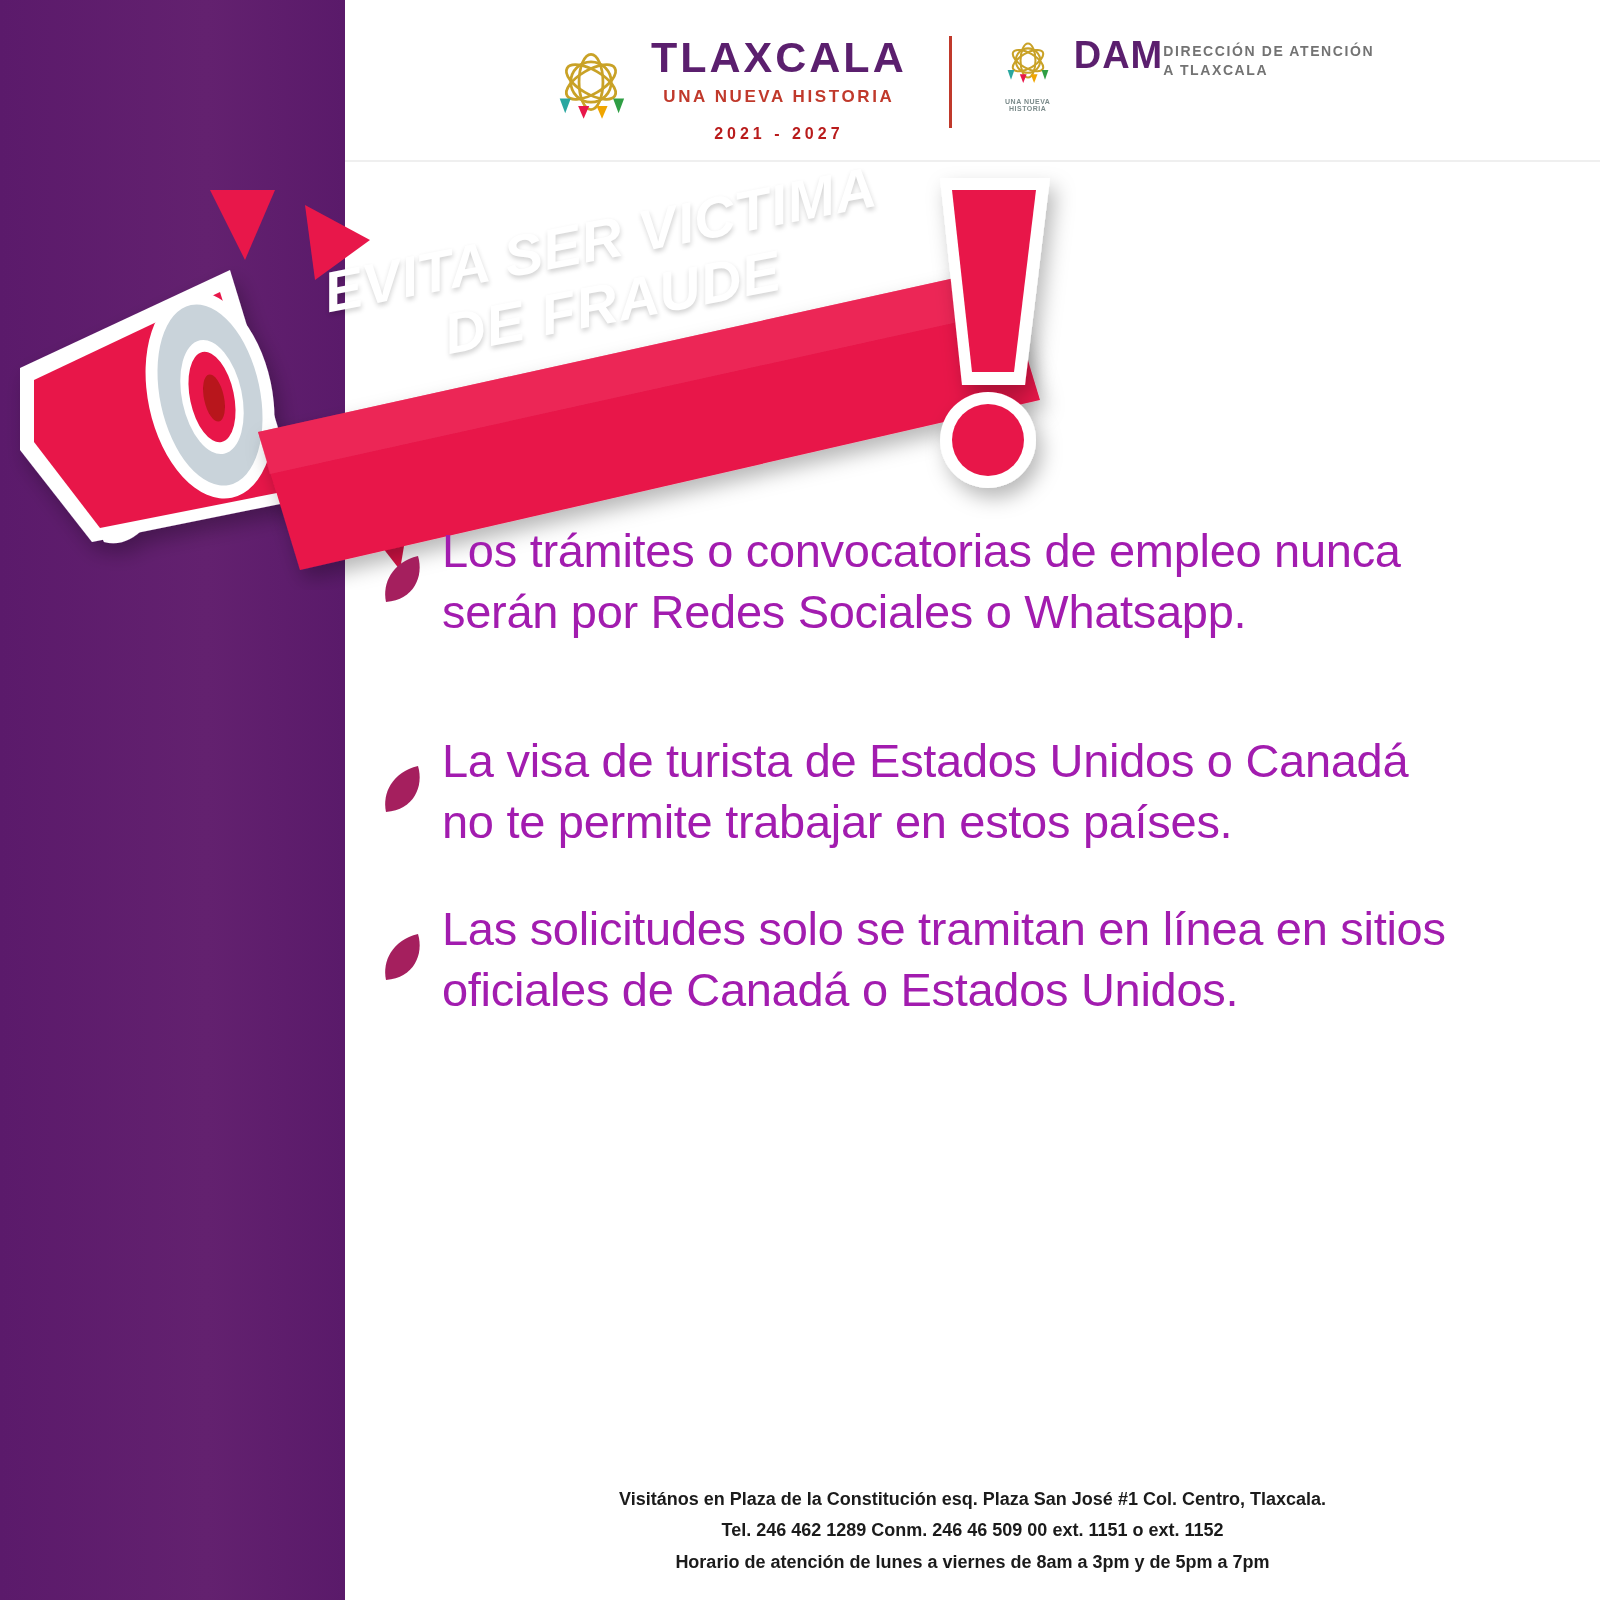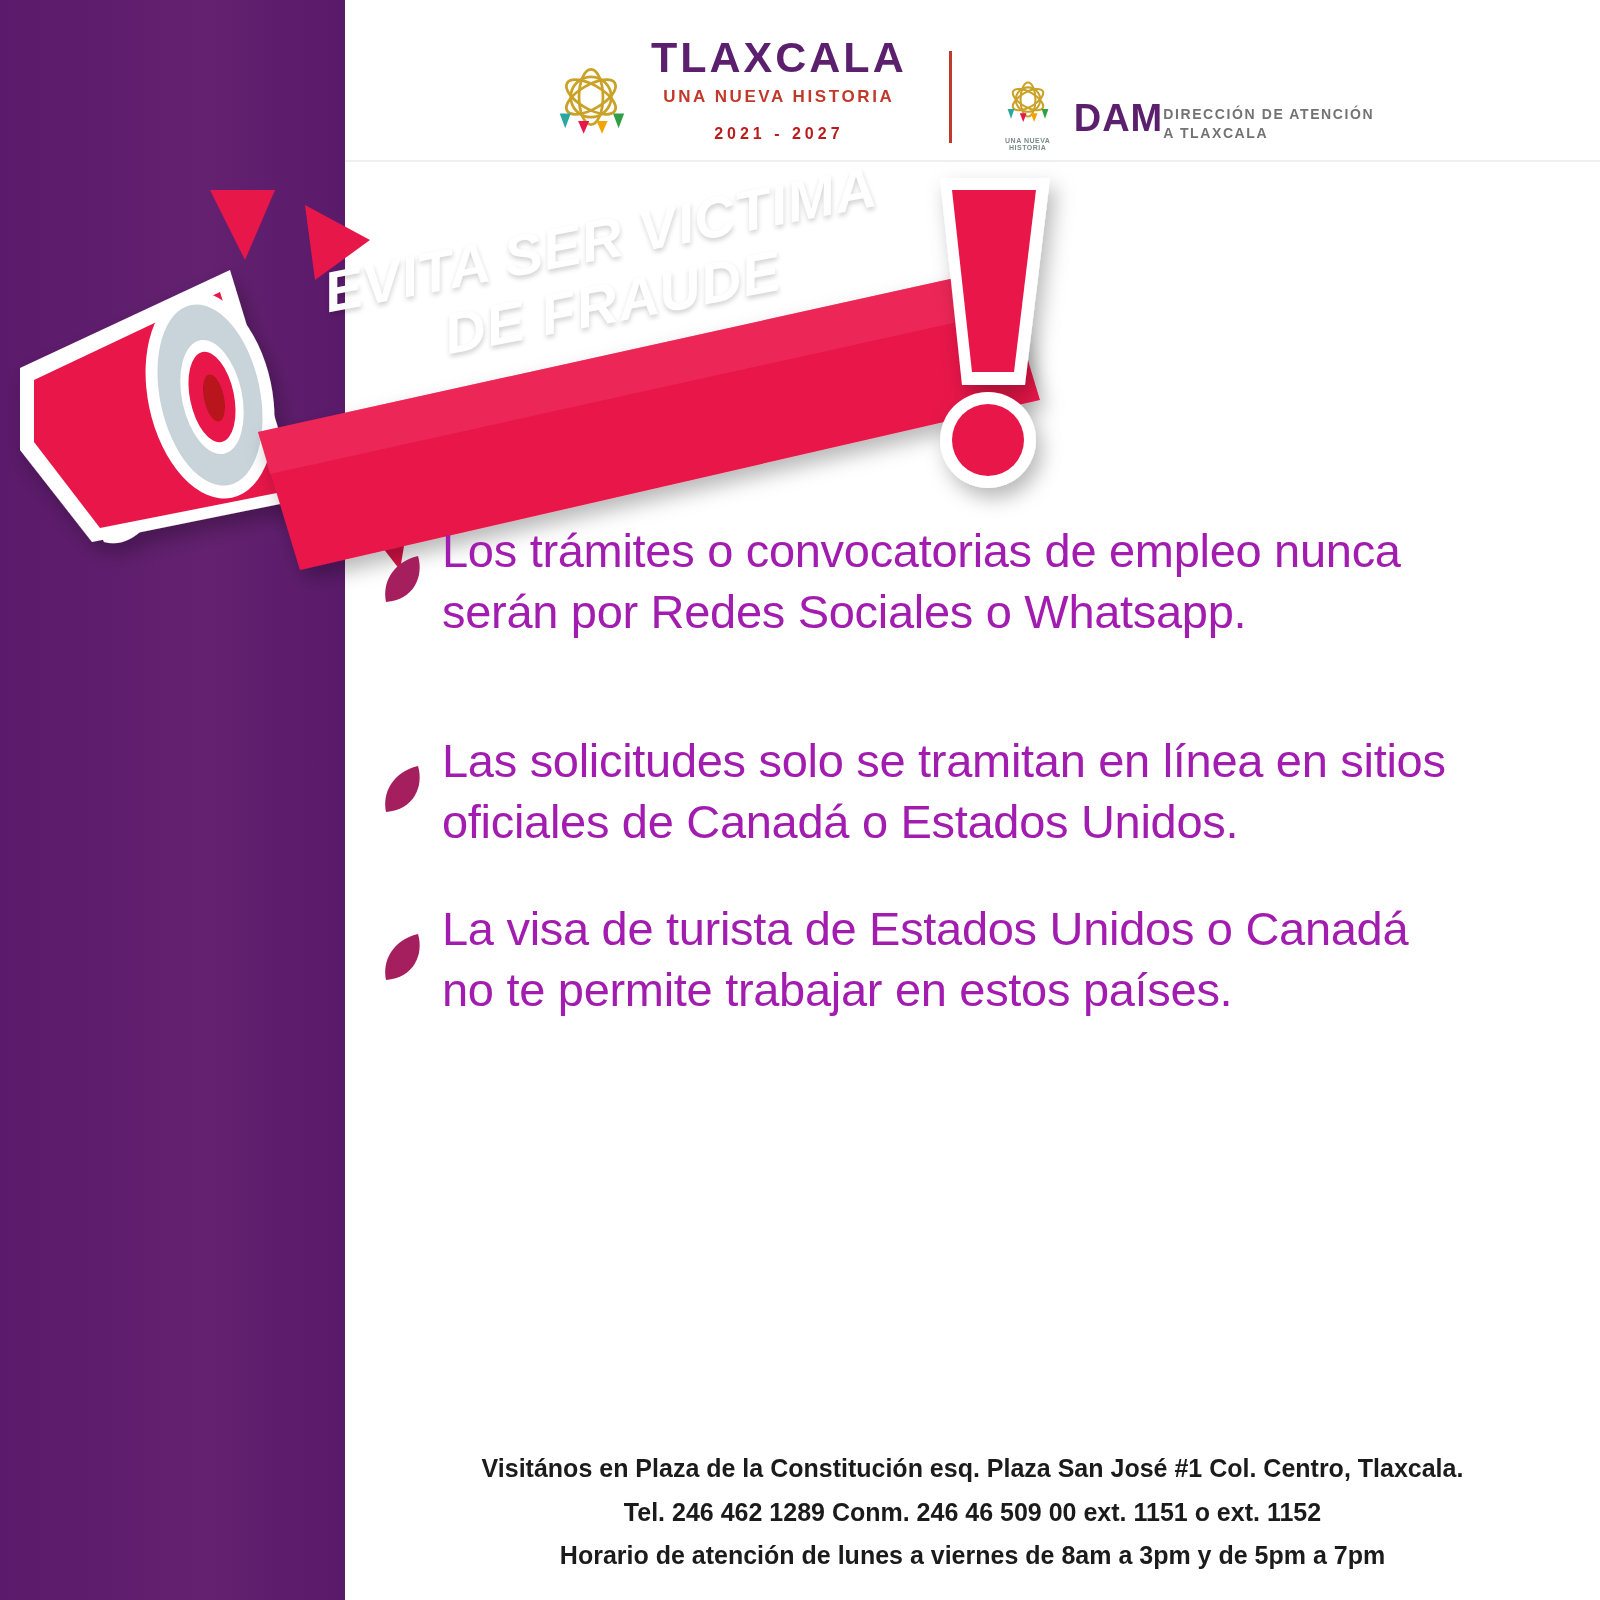--- a/index.html
+++ b/index.html
@@ -48,21 +48,21 @@
     width: 1255px;
     height: 160px;
     background: #ffffff;
     border-bottom: 2px solid #efefef;
   }
   .header-row {
     position: absolute;
     left: 200px;
     top: 36px;
     display: flex;
-    align-items: flex-end;
+    align-items: flex-start;
     gap: 0px;
   }
   .logo-flower {
     width: 92px;
     height: 92px;
     position: relative;
     flex: 0 0 auto;
   }
   .logo-flower svg { display:block; }
 
@@ -201,21 +201,21 @@
   .gap-extra { height: 42px; }
 
   
   .footer {
     position: absolute;
     left: 345px;
     bottom: 22px;
     width: 1255px;
     text-align: center;
     color: #1b1b1b;
-    font-size: 25px;
+    font-size: 18px;
     font-weight: bold;
     line-height: 1.75;
     letter-spacing: 0px;
   }
 </style>
 </head>
 <body>
 
 <div class="poster">
 
@@ -343,30 +343,30 @@
 
 
     <div class="gap-extra"></div>
 
     <div class="bullet-item">
       <div class="bullet-mark">
         <svg width="46" height="54" viewBox="0 0 46 54">
           <path d="M6,48 C2,30 12,8 38,2 C44,22 34,46 6,48 Z" fill="#a51f5e"></path>
         </svg>
       </div>
-      <div class="bullet-text">Las solicitudes solo se tramitan en línea en sitios oficiales de Canadá o Estados Unidos.</div>
+      <div class="bullet-text">La visa de turista de Estados Unidos o Canadá no te permite trabajar en estos países.</div>
     </div>
 
     <div class="bullet-item">
       <div class="bullet-mark">
         <svg width="46" height="54" viewBox="0 0 46 54">
           <path d="M6,48 C2,30 12,8 38,2 C44,22 34,46 6,48 Z" fill="#a51f5e"></path>
         </svg>
       </div>
-      <div class="bullet-text">La visa de turista de Estados Unidos o Canadá no te permite trabajar en estos países.</div>
+      <div class="bullet-text">Las solicitudes solo se tramitan en línea en sitios oficiales de Canadá o Estados Unidos.</div>
     </div>
 
   </div>
 
   <div class="footer">
     <div>Visitános en Plaza de la Constitución esq. Plaza San José #1 Col. Centro, Tlaxcala.</div>
     <div>Tel. 246 462 1289   Conm. 246 46 509 00 ext. 1151 o ext. 1152</div>
     <div>Horario de atención de lunes a viernes de 8am a 3pm y de 5pm a 7pm</div>
   </div>
 

